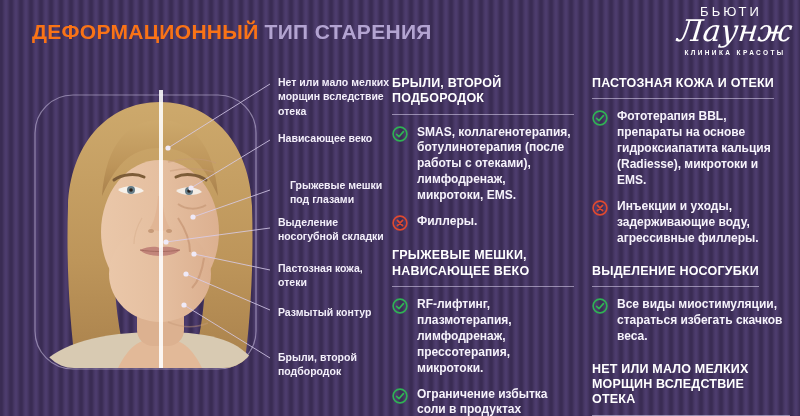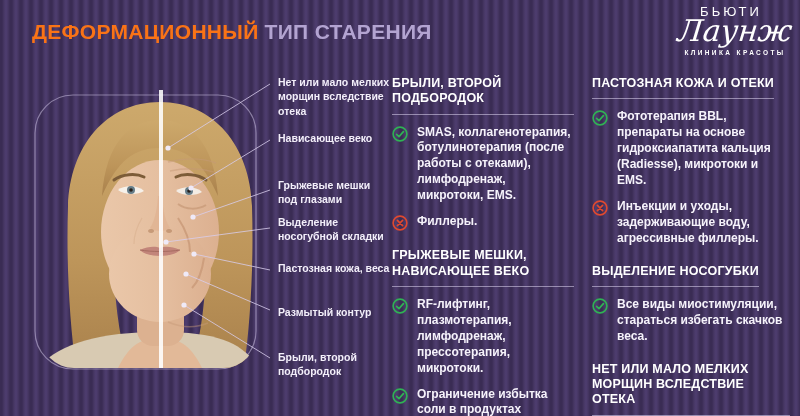--- a/index.html
+++ b/index.html
@@ -131,23 +131,23 @@
         <circle cx="176" cy="178" r="2.6"></circle>
         <circle cx="168" cy="198" r="2.6"></circle>
     <circle cx="166" cy="229" r="2.6"></circle>
   </g>
 </svg>
 </div>
 
 <div id="face-labels">
     <div class="face-label" style="top: 75px;">Нет или мало мелких морщин вследствие отека</div>
     <div class="face-label" style="top: 131px;">Нависающее веко</div>
-    <div class="face-label" style="top: 178px;">Грыжевые мешки под глазами</div>
+    <div class="face-label" style="top: 178px; margin-left: 12px;">Грыжевые мешки под глазами</div>
     <div class="face-label" style="top: 215px;">Выделение носогубной складки</div>
-    <div class="face-label" style="top: 261px;">Пастозная кожа, веса</div>
+    <div class="face-label" style="top: 261px;">Пастозная кожа, отеки</div>
     <div class="face-label" style="top: 305px;">Размытый контур</div>
     <div class="face-label" style="top: 350px;">Брыли, второй подбородок</div>
   </div>
 
 <div class="col" id="col-mid">
     <div class="section">
       <h3 class="sec-title">БРЫЛИ, ВТОРОЙ ПОДБОРОДОК</h3>
       <div class="item">
         <svg class="ic" viewBox="0 0 16 16">
           <circle cx="8" cy="8" r="6.9" fill="none" stroke="#2fb254" stroke-width="1.6"></circle>

